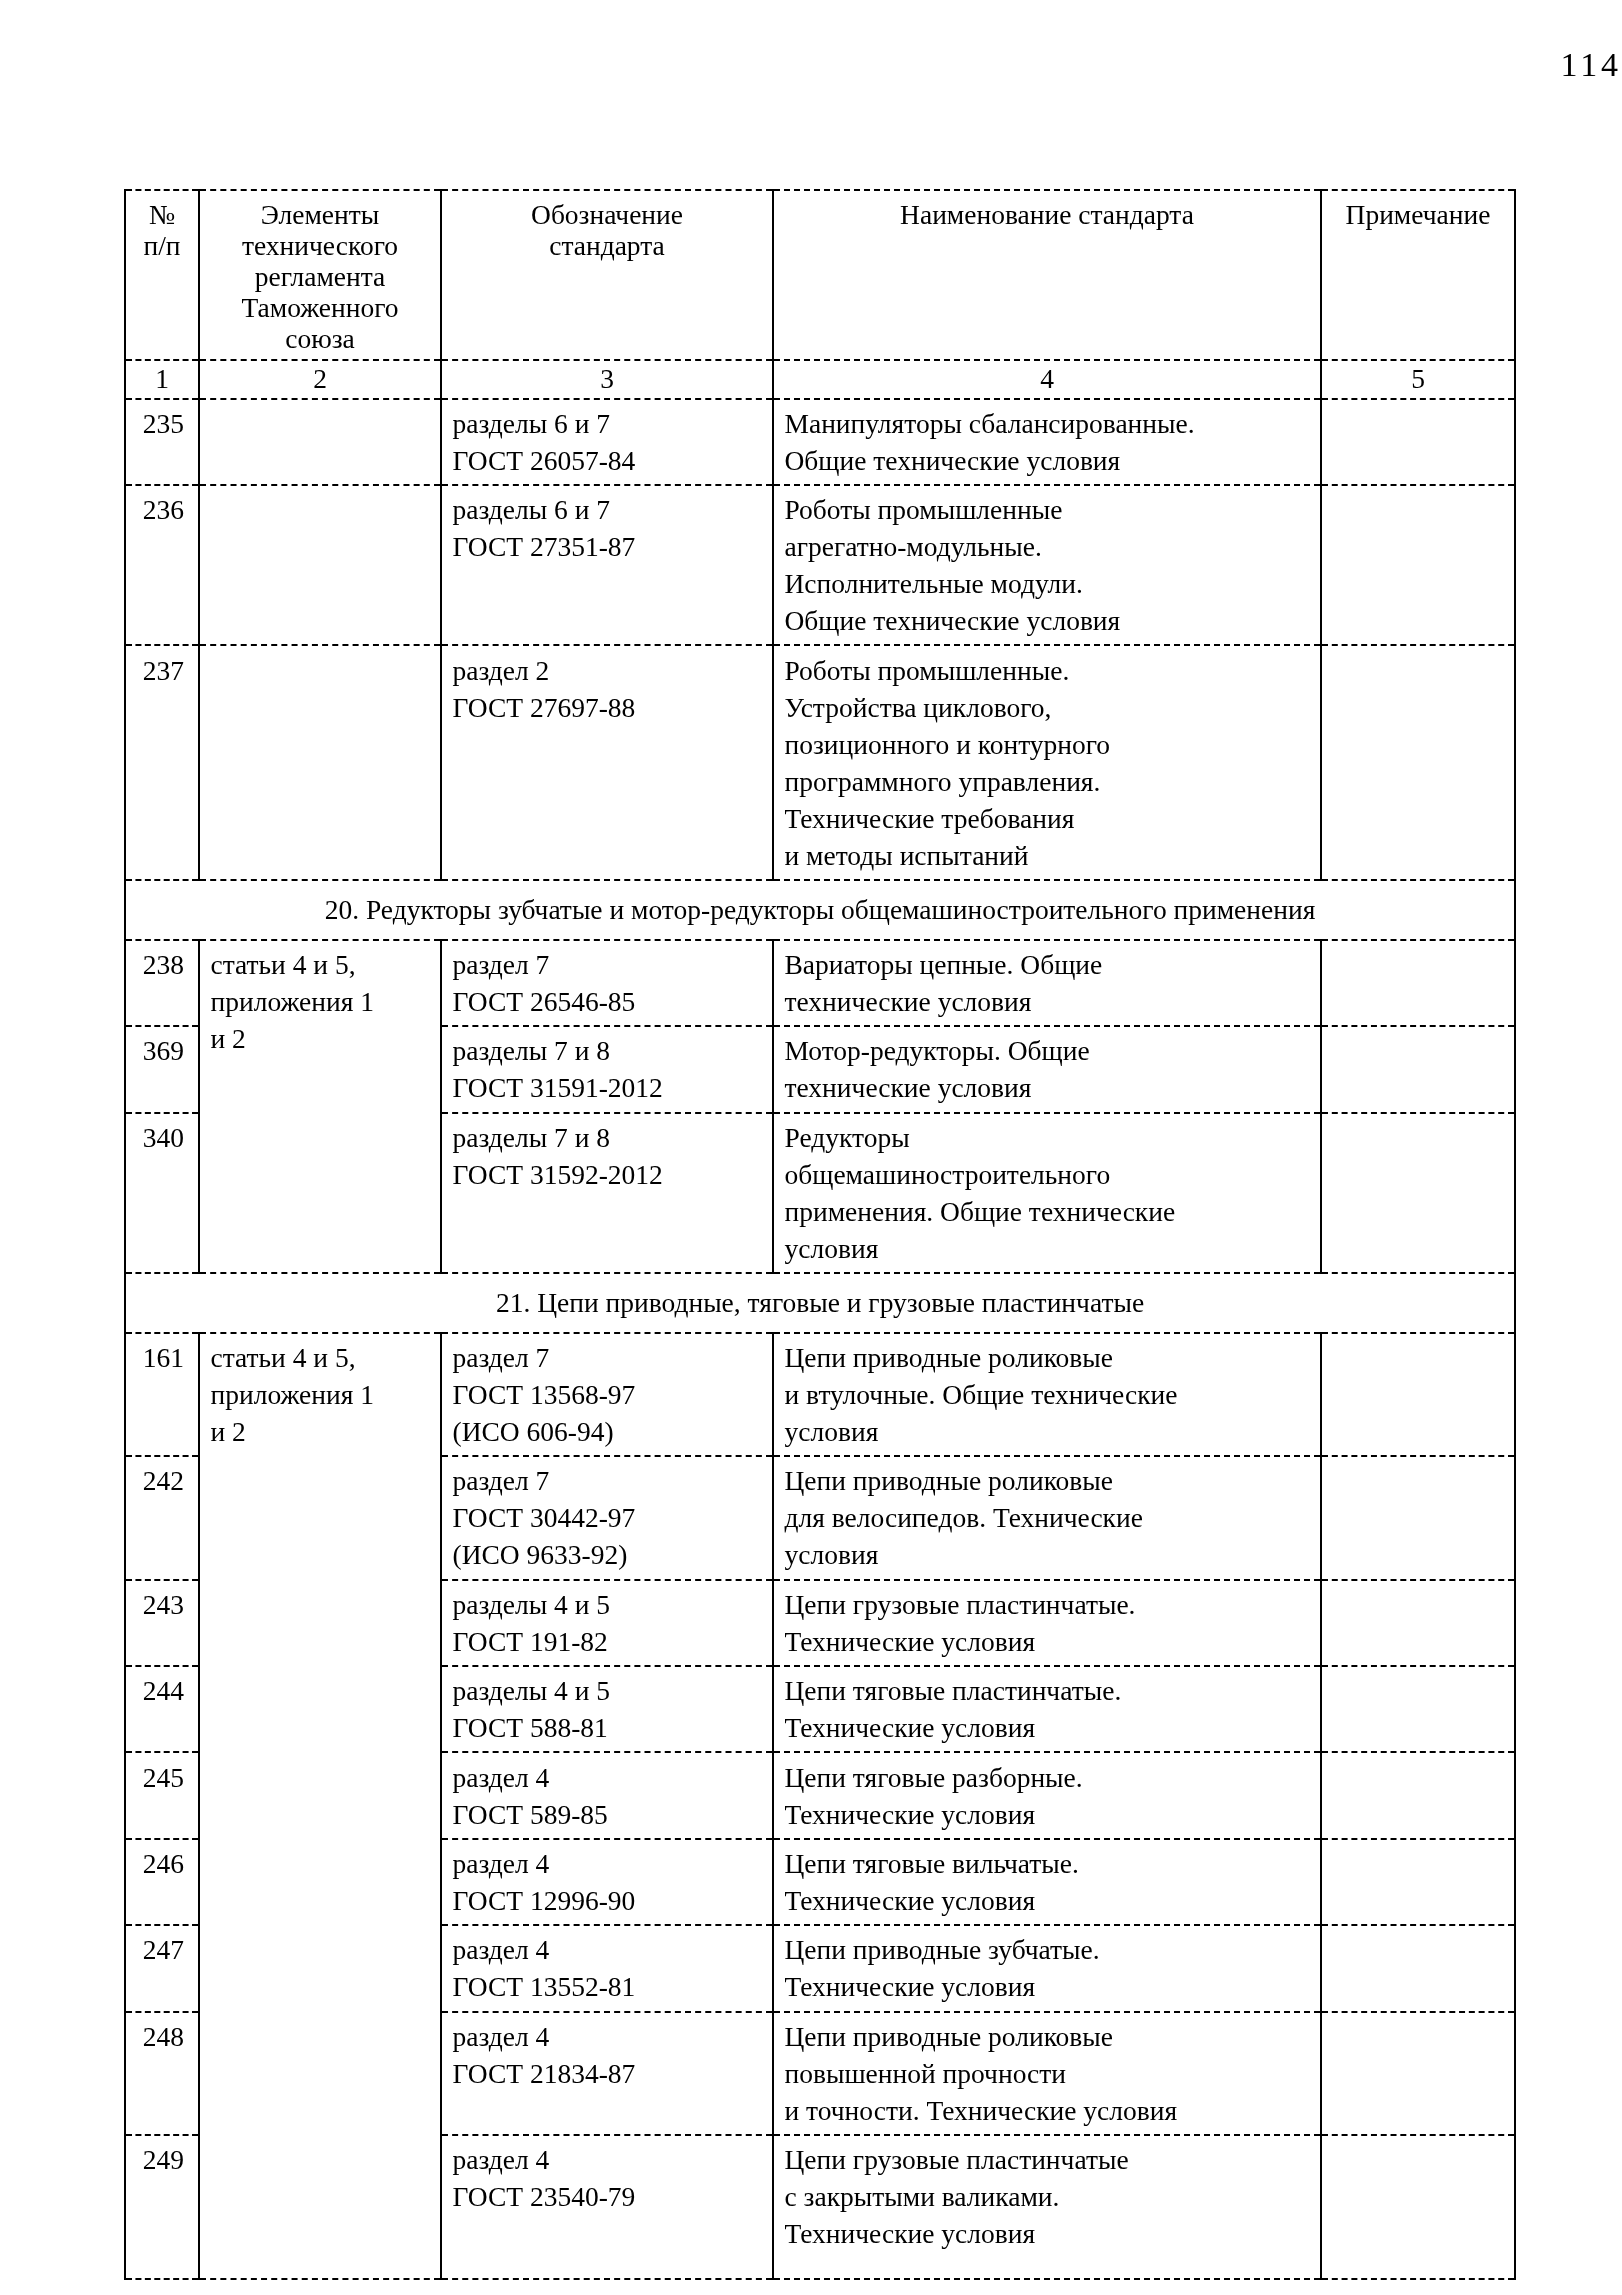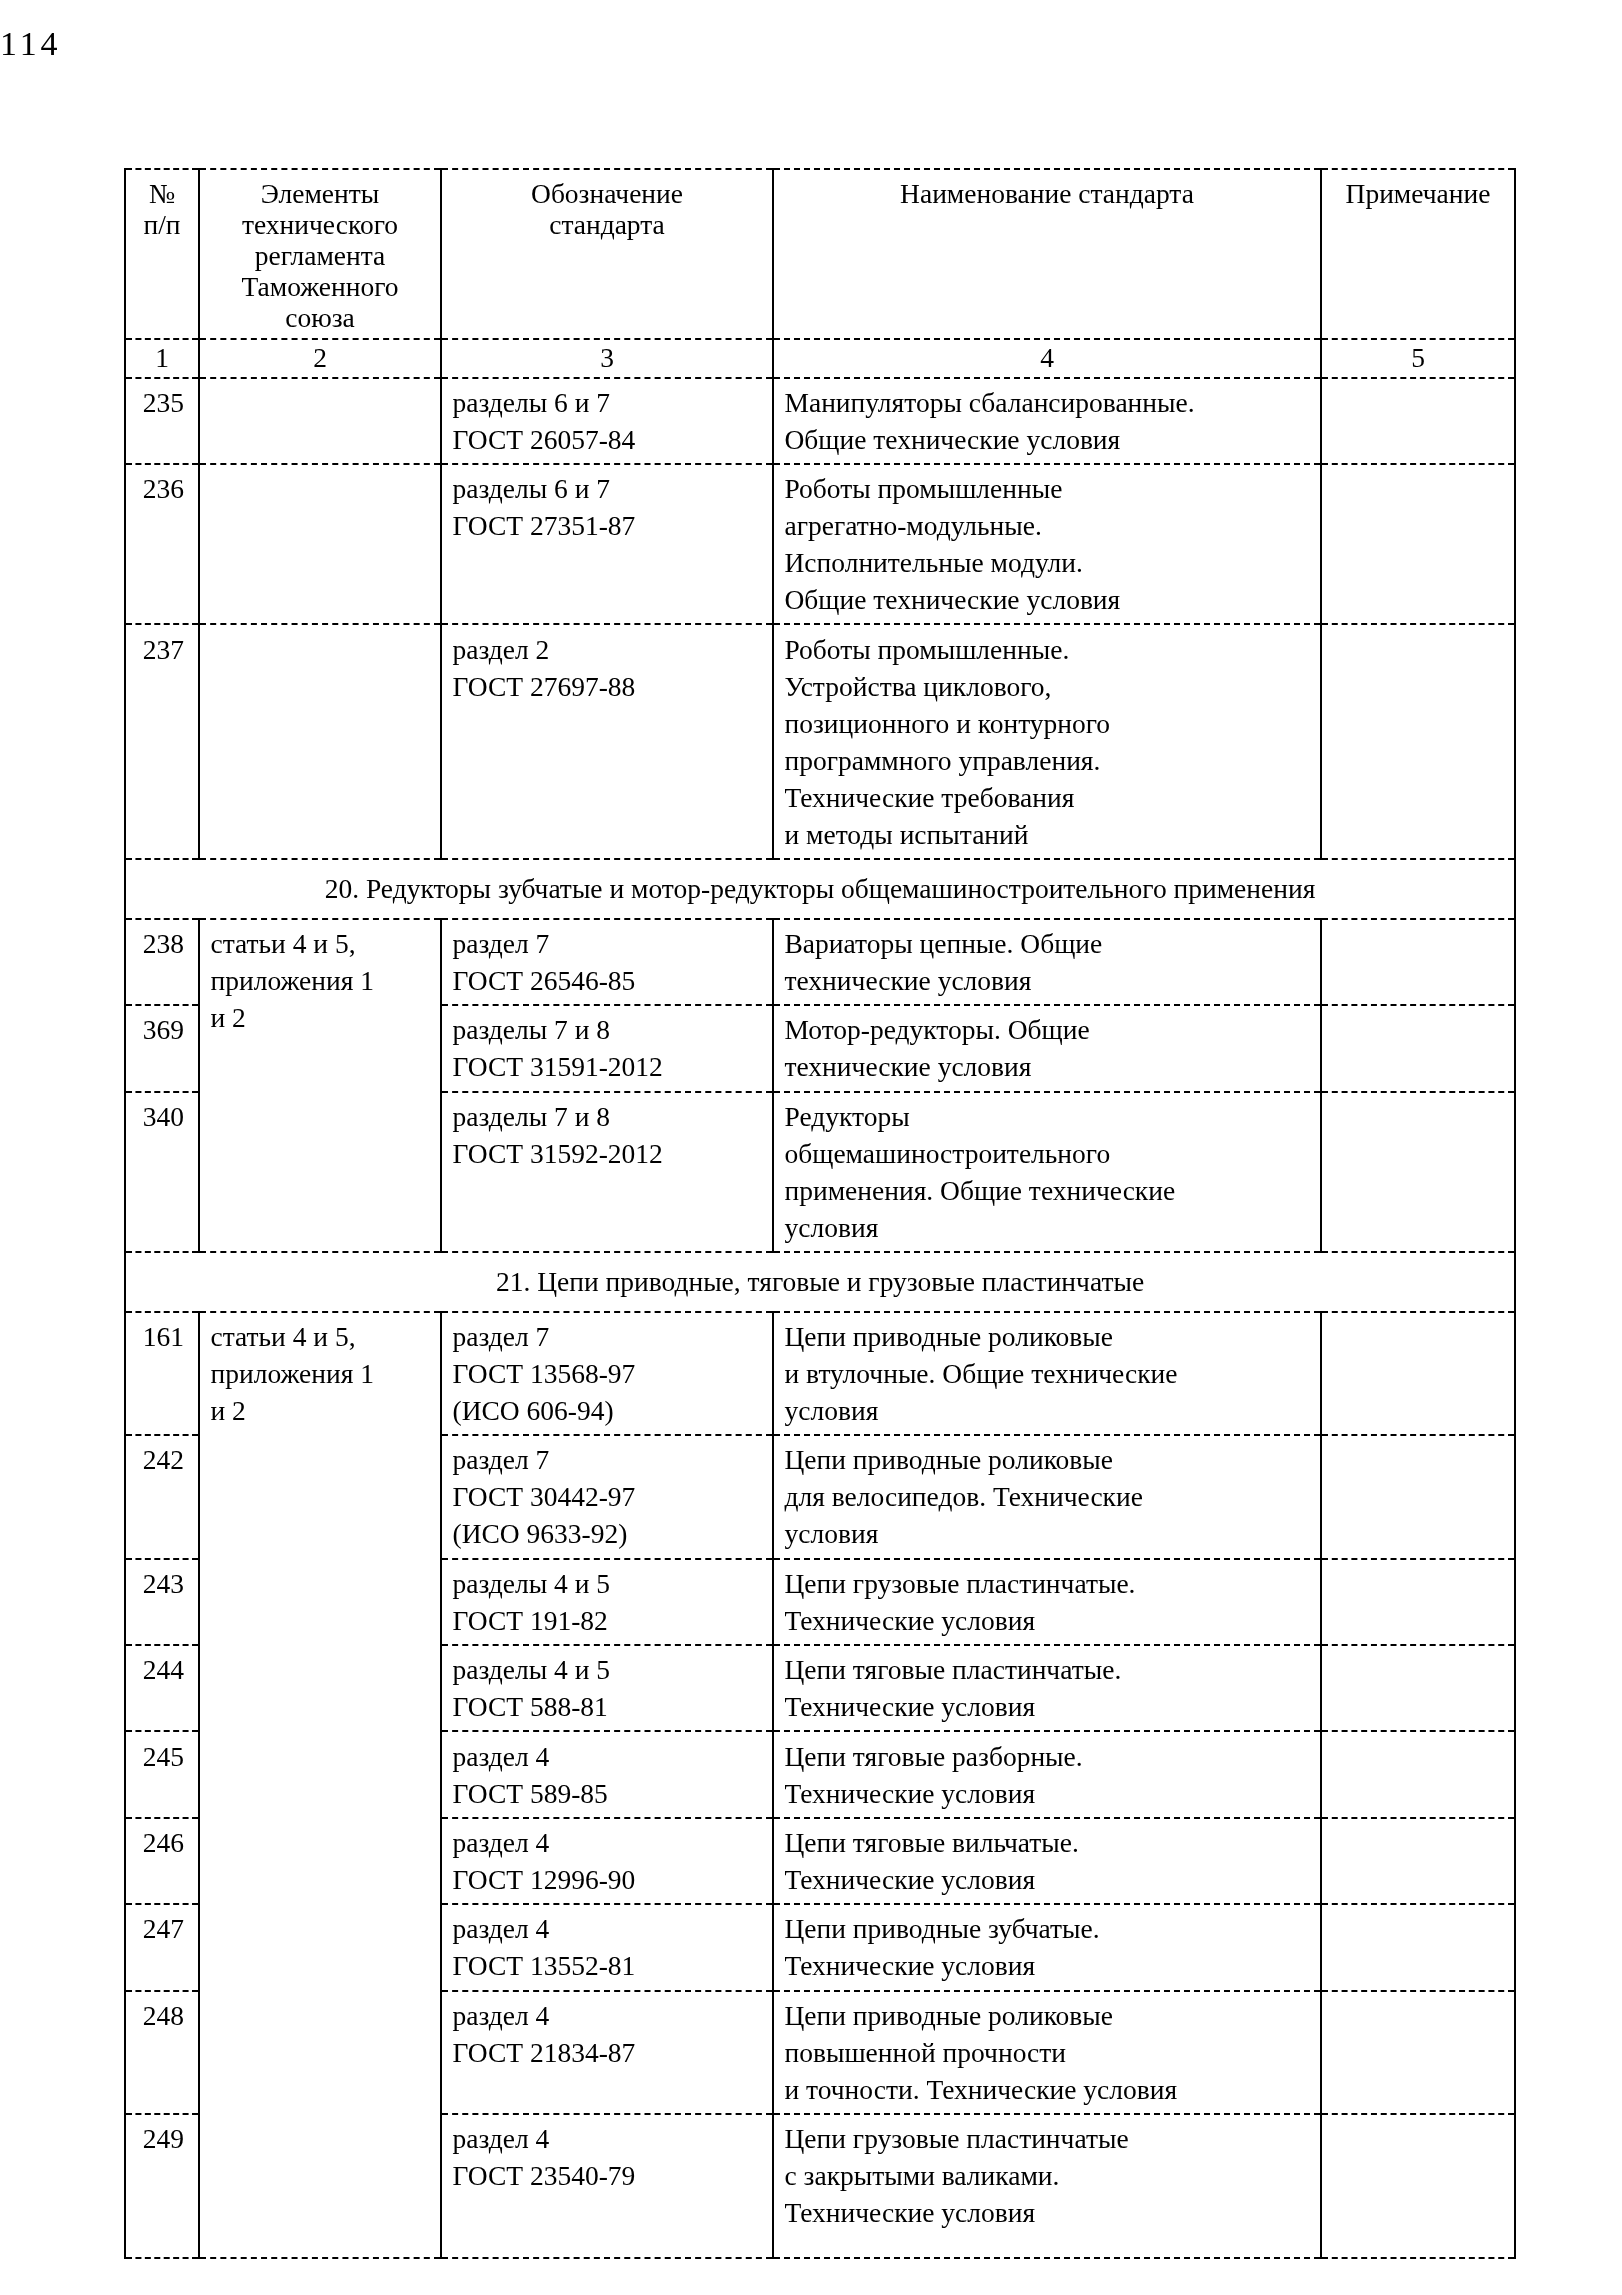--- a/index.html
+++ b/index.html
@@ -10,22 +10,22 @@
   .page {
     position: relative;
     width: 1622px;
     height: 2295px;
     background: #ffffff;
     font-family: "Liberation Serif", "DejaVu Serif", serif;
     color: #000000;
     overflow: hidden;
   }
   .page-number {
-    padding-top: 25px;
-    text-align: left;
+    padding-top: 46px;
+    text-align: right;
     font-size: 34px;
     line-height: 38px;
     letter-spacing: 3.9px;
   }
   table.std {
     border-collapse: collapse;
     table-layout: fixed;
     width: 1391px;
     margin: 105px 0 0 124px;
   }

